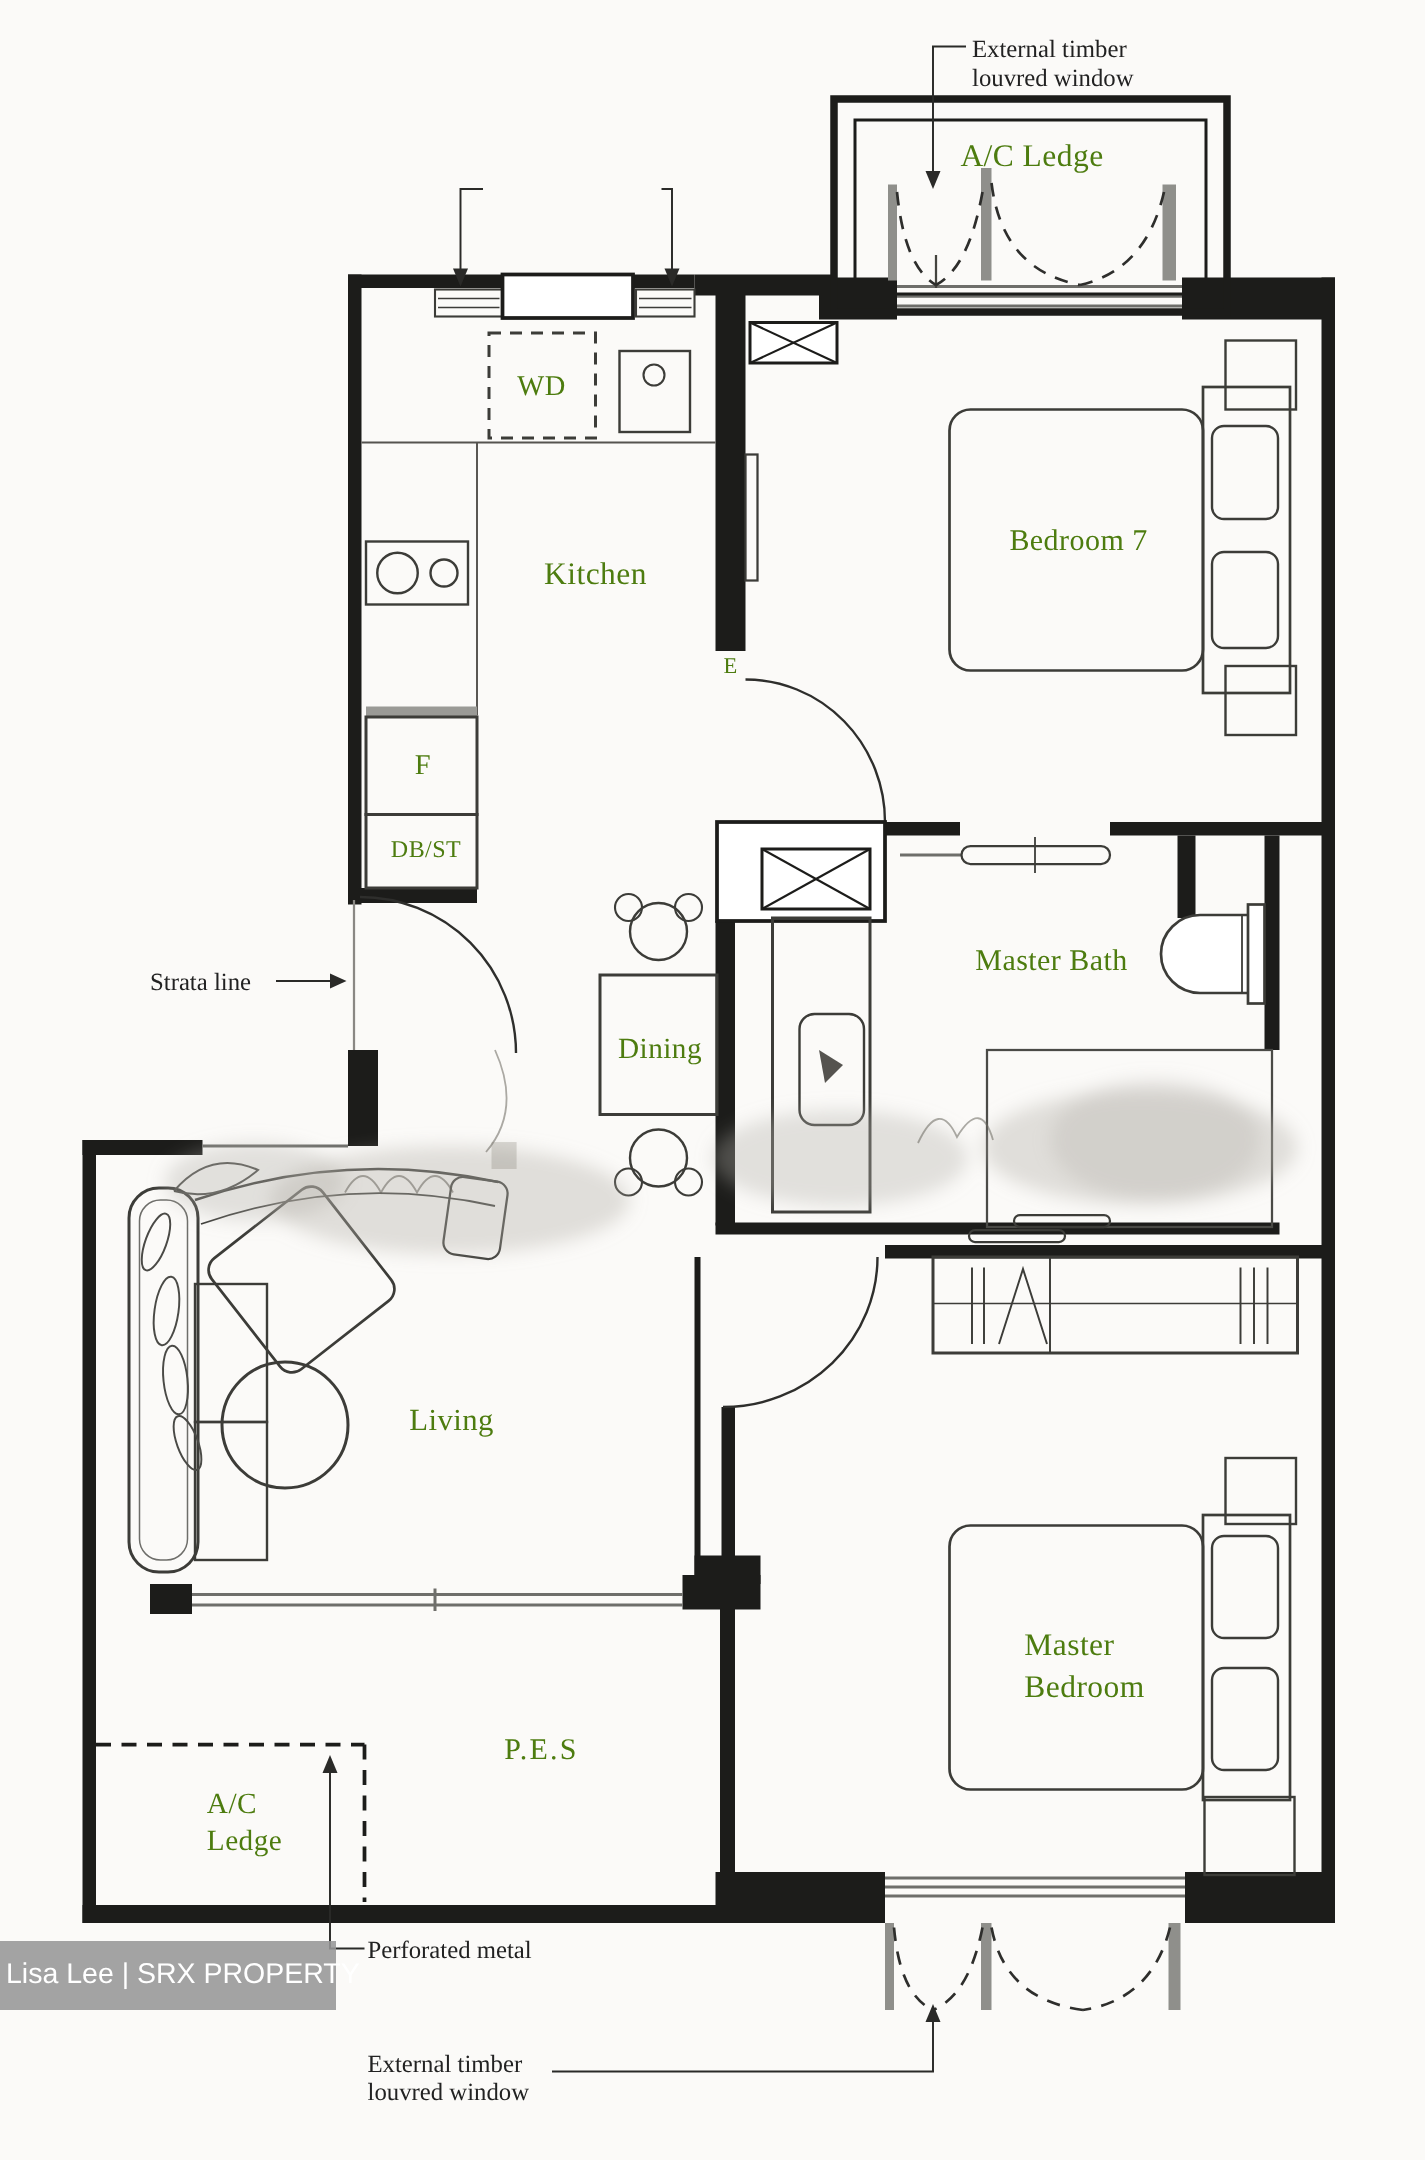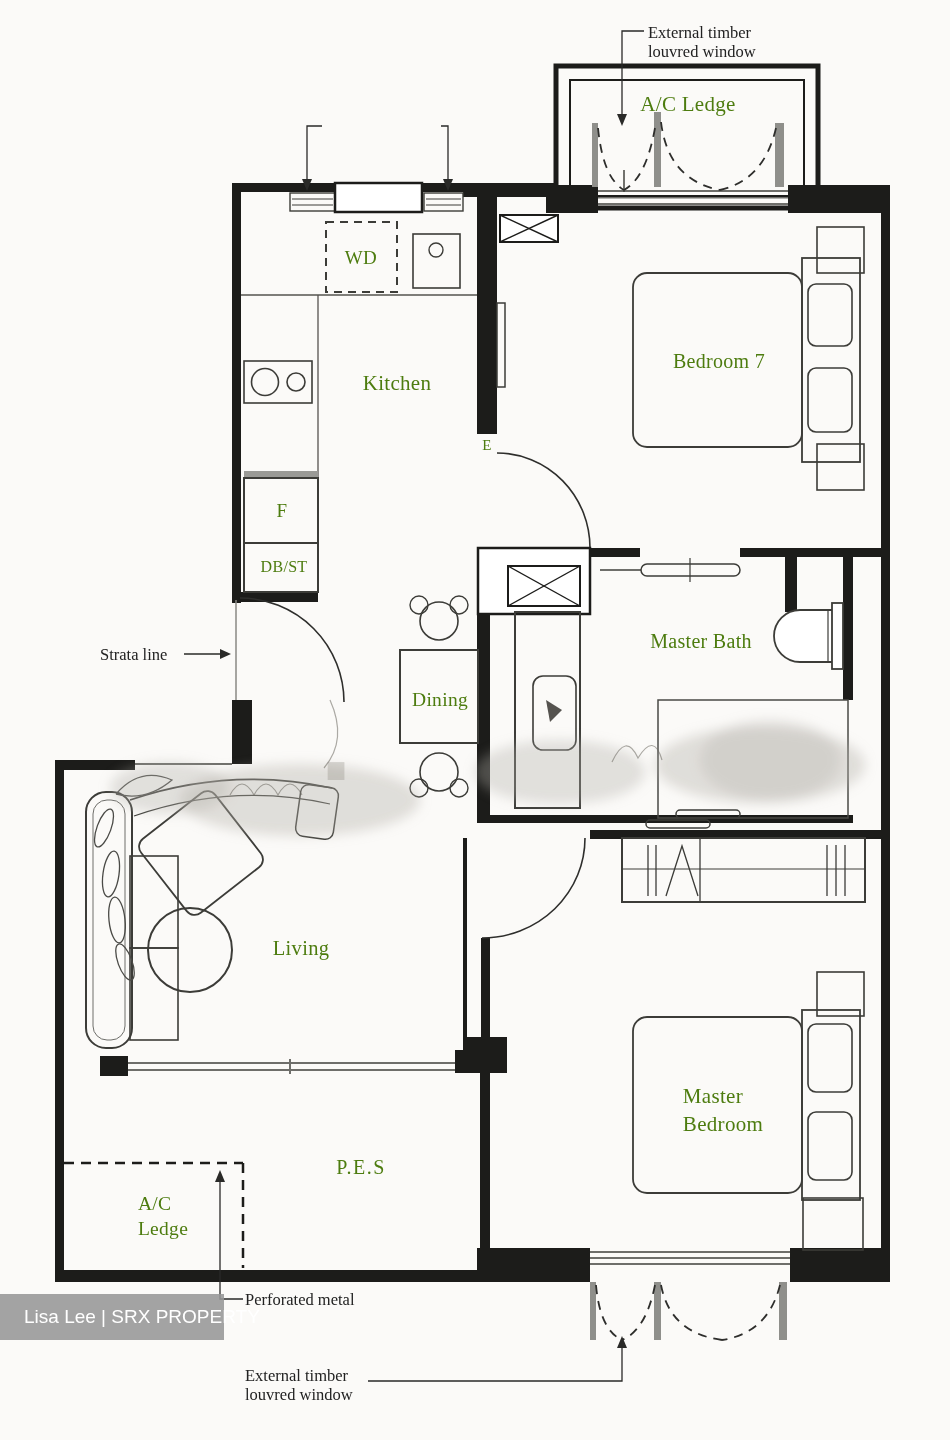--- a/index.html
+++ b/index.html
@@ -27,21 +27,21 @@
   .l-ac-bot{left:163px;top:1216px;font-size:19.5px;line-height:1.3;}
   .ann{position:absolute;z-index:3;font-family:"Liberation Serif",serif;font-weight:400;
        font-size:16.5px;line-height:1.16;color:#222;white-space:pre-line;}
   .a-top{left:648px;top:23px;}
   .a-fish{left:327px;top:117px;}
   .a-strata{left:100px;top:645px;}
   .a-perf{left:245px;top:1290px;}
   .a-bot{left:245px;top:1366px;}
   .agent-bar{position:absolute;z-index:5;left:0;top:1294px;width:224px;height:46px;
        background:rgba(150,150,150,.88);color:#fff;font-family:"Liberation Sans",sans-serif;
-       font-size:19px;line-height:46px;padding-left:24px;box-sizing:border-box;white-space:nowrap;}
+       font-size:19px;line-height:46px;padding-left:4px;box-sizing:border-box;white-space:nowrap;}
 </style>
 </head>
 <body>
 
 <div class="stage">
 
 <svg class="plan-svg" width="950" height="1440" viewBox="0 0 950 1440">
   <defs>
     <filter id="soft" x="-60%" y="-60%" width="220%" height="220%">
       <feGaussianBlur stdDeviation="6"></feGaussianBlur>

